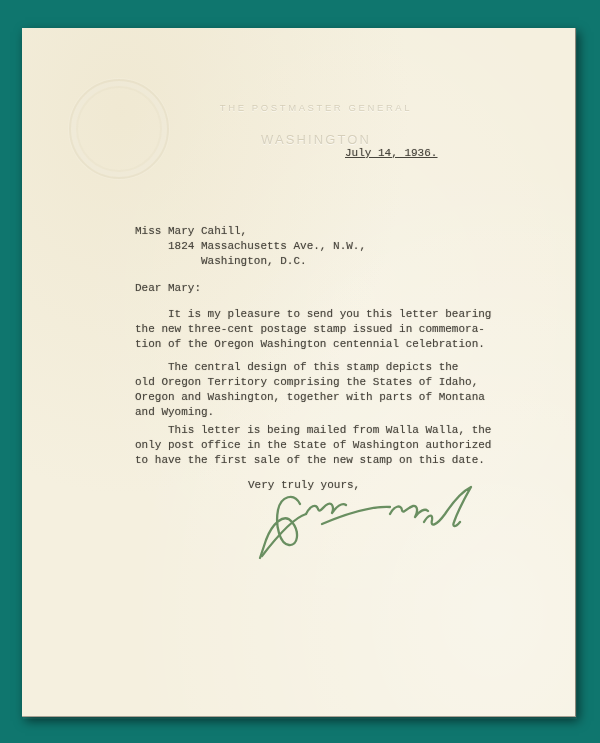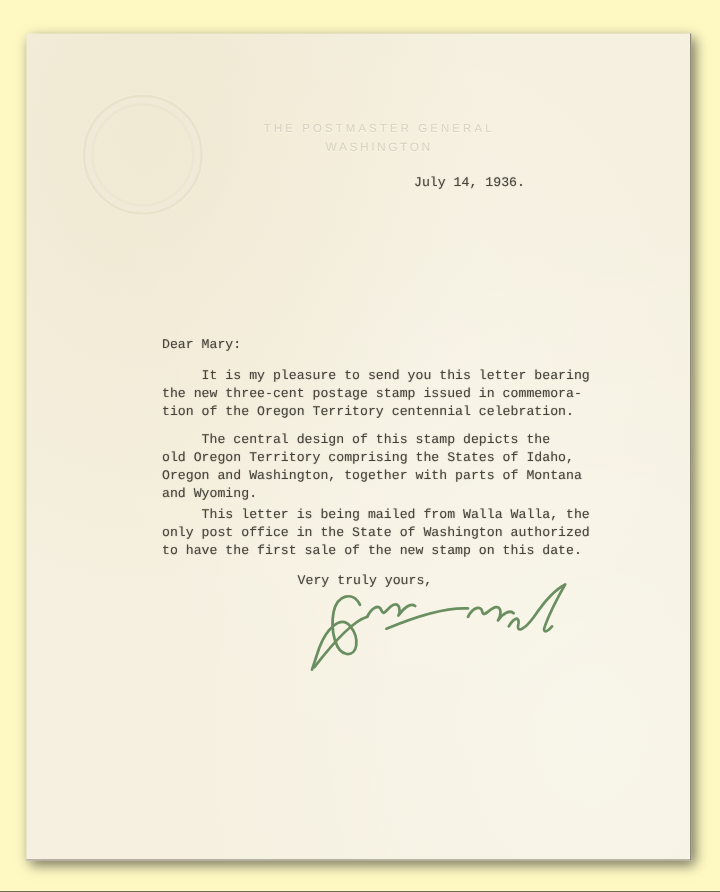--- a/index.html
+++ b/index.html
@@ -1,19 +1,19 @@
 <!DOCTYPE html>
 <html><head>
 <meta charset="utf-8">
 <style>
   html,body{margin:0;padding:0;background:#0a0a08;}
   .photo{
     position:relative;
     width:600px;height:743px;
-    background:#fef9c3;
+    background:#0f766e;
     overflow:hidden;
     font-family:"Liberation Sans", sans-serif;
   }
   .paper{
     position:absolute;
     left:22px;top:28px;
     width:553px;height:688px;
     background:
       radial-gradient(ellipse at 18% 12%, rgba(228,216,182,0.30), transparent 45%),
       radial-gradient(ellipse at 85% 85%, rgba(255,255,255,0.35), transparent 55%),
@@ -34,31 +34,31 @@
     opacity:.45;
   }
   .letterhead{
     position:absolute;left:113px;top:74px;width:362px;
     text-align:center;
     color:rgba(168,157,128,0.40);
     text-shadow:0 1px 0 rgba(255,255,255,0.55);
     user-select:none;
   }
   .lh1{font-size:9.5px;letter-spacing:2.6px;line-height:12px;}
-  .lh2{font-size:10px;letter-spacing:2.1px;line-height:11px;margin-top:4px;}
+  .lh2{font-size:13px;letter-spacing:2.1px;line-height:11px;margin-top:20px;}
   pre.tw{
     position:absolute;margin:0;
     font-family:"Liberation Mono", monospace;
     font-size:11px;line-height:15px;
     color:#47443c;
     text-shadow:0 0 1px rgba(62,58,48,0.38);
     white-space:pre;
   }
   
-  .date      {left:323px;top:118px;}
+  .date      {left:323px;top:118px;text-decoration:underline;}
   .address   {left:113px;top:196px;}
   .salutation{left:113px;top:253px;text-align:right;}
   .p1        {left:113px;top:279px;}
   .p2        {left:113px;top:332px;}
   .p3        {left:113px;top:395px;}
   .closing   {left:226px;top:450px;}
   .signature{
     position:absolute;left:234px;top:456px;
     width:220px;height:90px;
     opacity:.92;
@@ -72,26 +72,29 @@
 
     <div class="seal"></div>
 
     <div class="letterhead">
       <div class="lh1">THE POSTMASTER GENERAL</div>
       <div class="lh2">WASHINGTON</div>
     </div>
 
     <pre class="tw date">July 14, 1936.</pre>
 
+    <pre class="tw address">Miss Mary Cahill,
+     1824 Massachusetts Ave., N.W.,
+          Washington, D.C.</pre>
 
     <pre class="tw salutation">Dear Mary:</pre>
 
     <pre class="tw p1">     It is my pleasure to send you this letter bearing
 the new three-cent postage stamp issued in commemora-
-tion of the Oregon Territory centennial celebration.</pre>
+tion of the Oregon Washington centennial celebration.</pre>
 
     <pre class="tw p2">     The central design of this stamp depicts the
 old Oregon Territory comprising the States of Idaho,
 Oregon and Washington, together with parts of Montana
 and Wyoming.</pre>
 
     <pre class="tw p3">     This letter is being mailed from Walla Walla, the
 only post office in the State of Washington authorized
 to have the first sale of the new stamp on this date.</pre>
 

